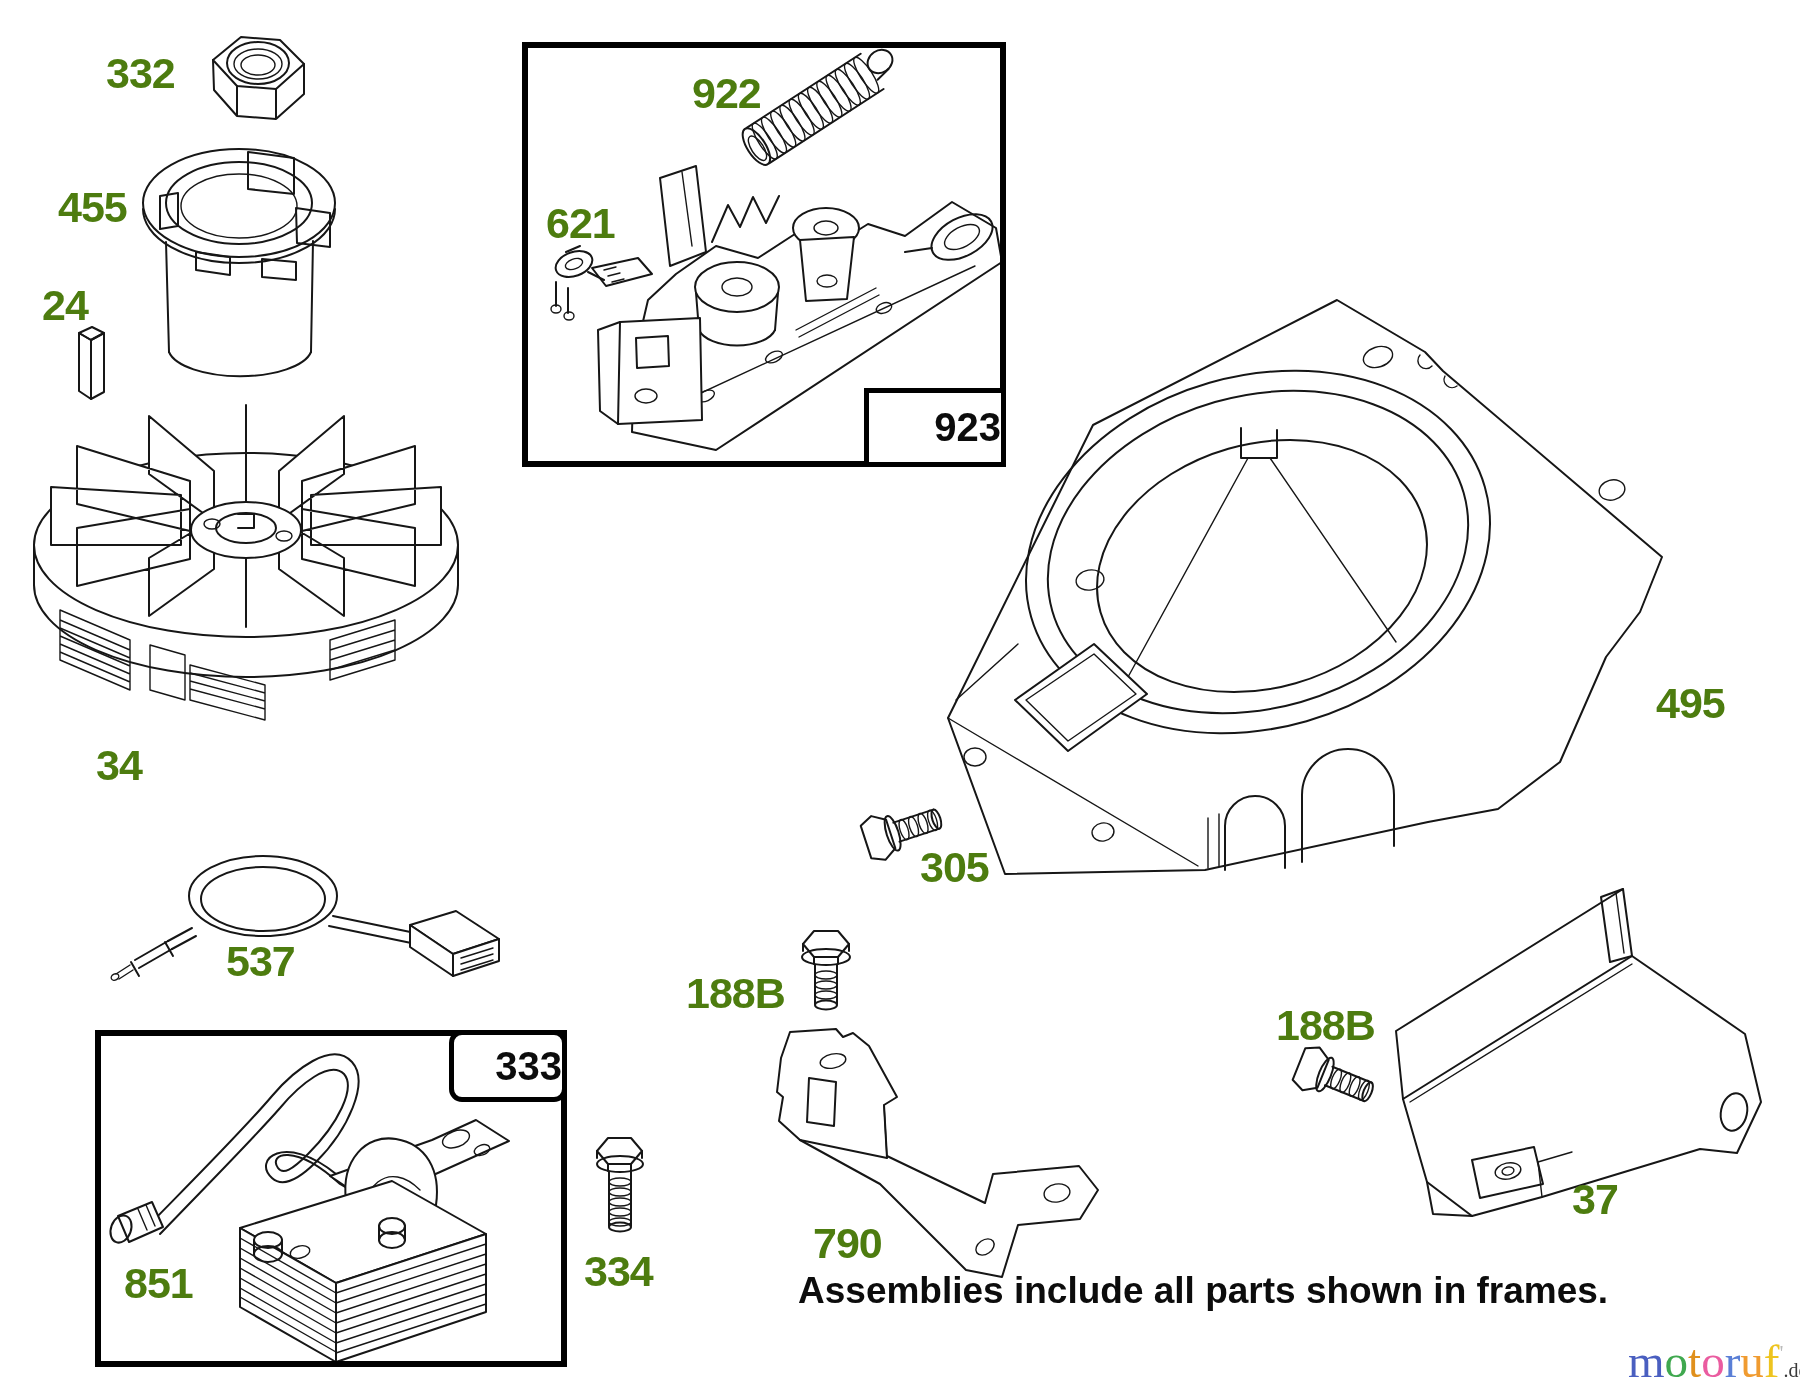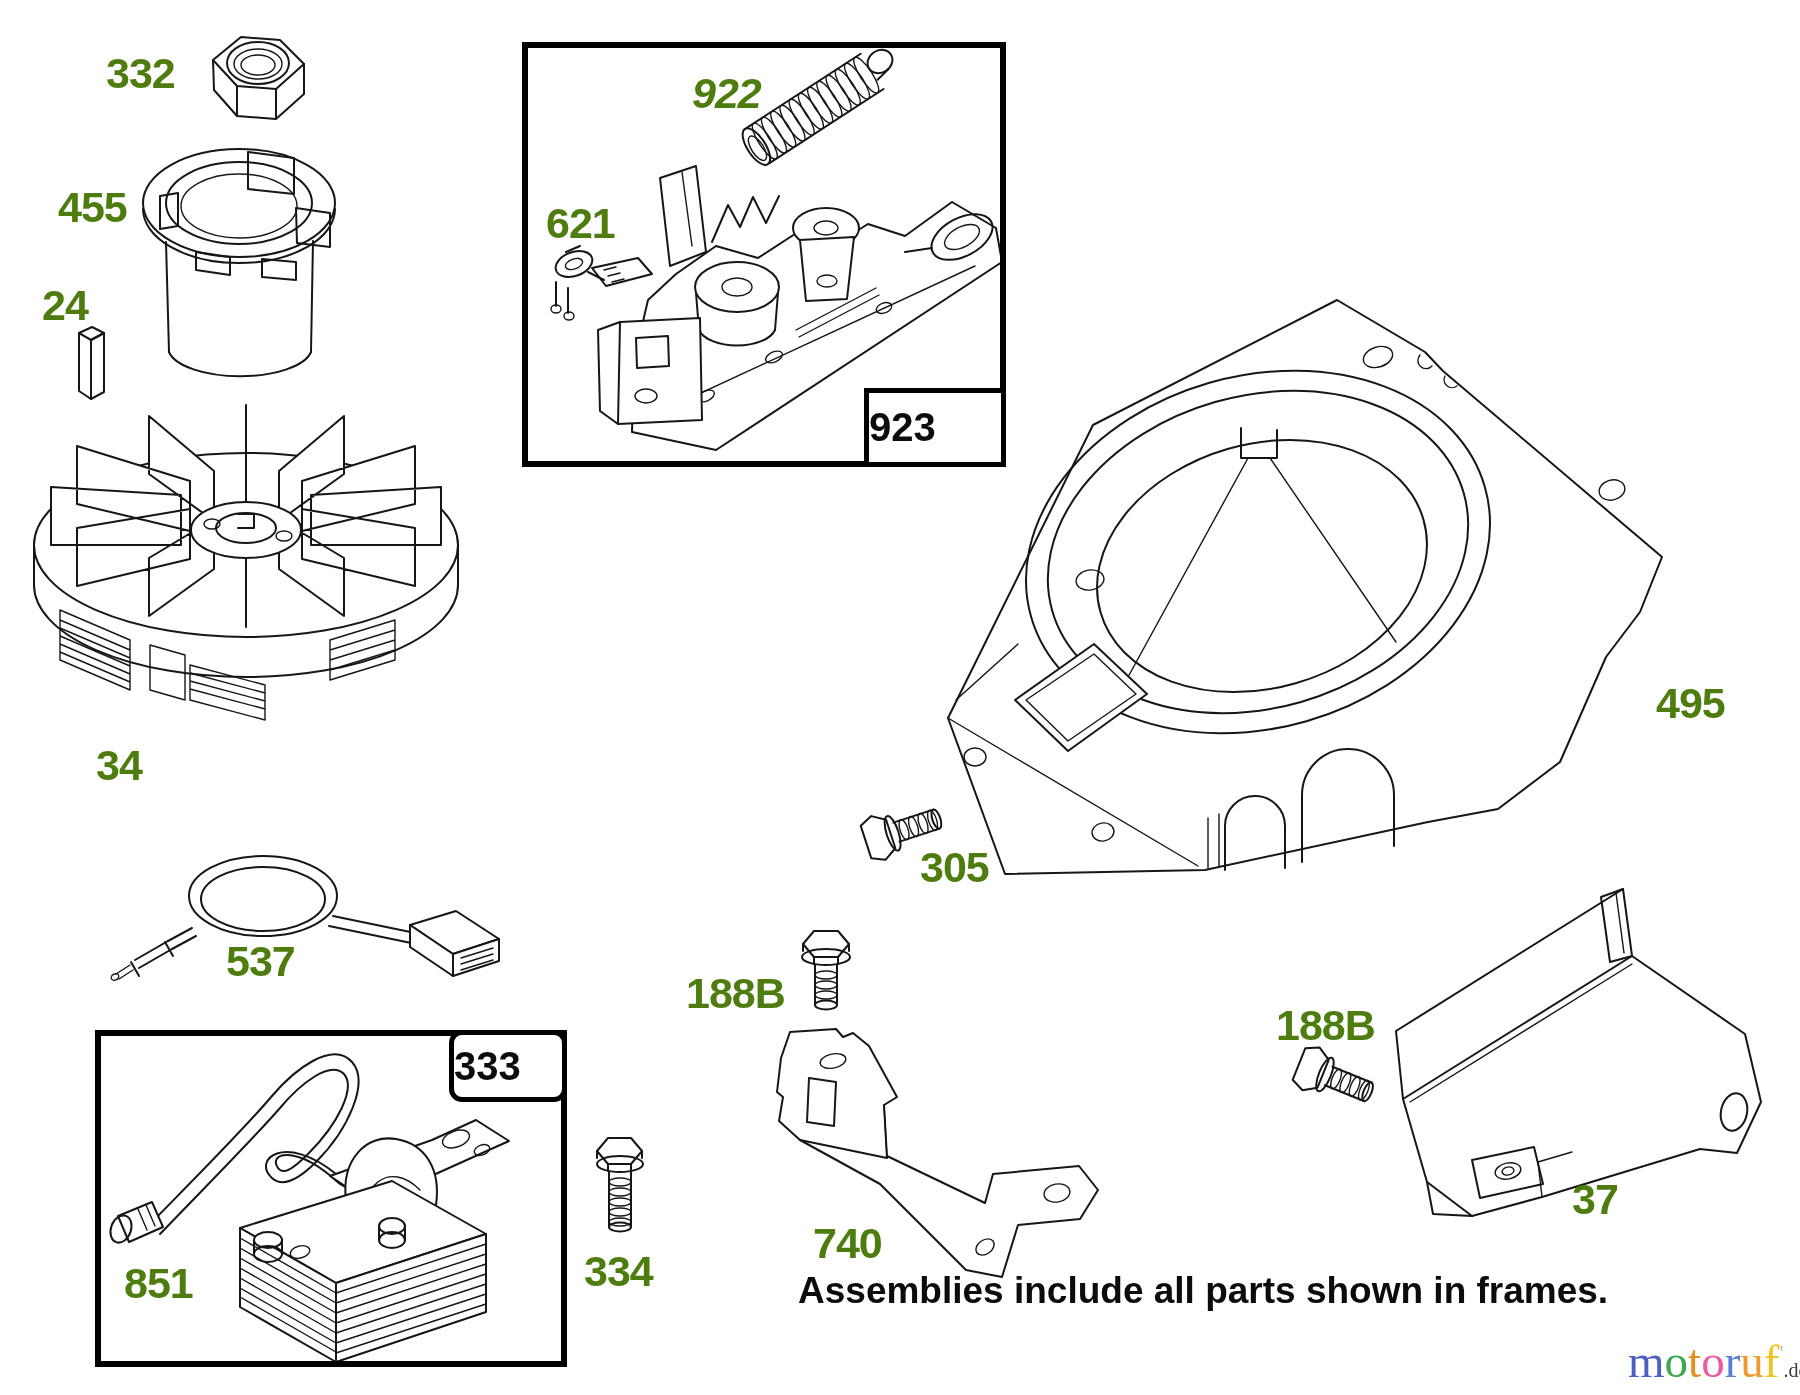--- a/index.html
+++ b/index.html
@@ -11,21 +11,21 @@
   svg.lineart *{stroke:#161616;stroke-width:2;fill:none;stroke-linejoin:round;stroke-linecap:round;}
   svg.lineart .paper{fill:#ffffff;}
   svg.lineart .thin{stroke-width:1.4;}
   .part-label{
     position:absolute;font-weight:bold;font-size:43px;line-height:1;
     color:#4d7c0f;letter-spacing:-1px;white-space:nowrap;
   }
   .frame{position:absolute;border:6px solid #000;}
   .frame-tag{
     position:absolute;border:5px solid #000;background:#fff;
-    display:flex;align-items:center;justify-content:flex-start;
+    display:flex;align-items:center;justify-content:flex-end;
     font-weight:bold;font-size:40px;color:#0c0c0c;
   }
   .frame-tag.bottom-right{right:-6px;bottom:-6px;width:132px;height:69px;}
   .frame-tag.top-right{right:-6px;top:-6px;width:108px;height:62px;border-radius:13px;}
   .note{
     position:absolute;left:798px;top:1270px;font-weight:bold;font-size:37px;color:#0c0c0c;
     white-space:nowrap;
   }
   .logo{
     position:absolute;left:1628px;top:1338px;font-family:"Liberation Serif",serif;
@@ -286,28 +286,28 @@
 <div class="frame" style="left:95px;top:1030px;width:460px;height:325px;">
   <div class="frame-tag top-right">
     <span>333</span>
   </div>
 </div>
 
 <div class="part-label" style="left:106px;top:52px;">332</div>
 <div class="part-label" style="left:58px;top:186px;">455</div>
 <div class="part-label" style="left:42px;top:284px;">24</div>
 <div class="part-label" style="left:96px;top:744px;">34</div>
-<div class="part-label" style="left:692px;top:72px;font-style:italic;">922</div>
+<div class="part-label" style="left:692px;top:72px;">922</div>
 <div class="part-label" style="left:546px;top:202px;">621</div>
 <div class="part-label" style="left:1656px;top:682px;">495</div>
 <div class="part-label" style="left:920px;top:846px;">305</div>
 <div class="part-label" style="left:226px;top:940px;">537</div>
 <div class="part-label" style="left:124px;top:1262px;">851</div>
 <div class="part-label" style="left:686px;top:972px;">188B</div>
-<div class="part-label" style="left:813px;top:1222px;">740</div>
+<div class="part-label" style="left:813px;top:1222px;">790</div>
 <div class="part-label" style="left:584px;top:1250px;">334</div>
 <div class="part-label" style="left:1276px;top:1004px;">188B</div>
 <div class="part-label" style="left:1572px;top:1178px;">37</div>
 
 <div class="note">Assemblies include all parts shown in frames.</div>
 
 <div class="logo">
   <span><span style="color: rgb(74, 95, 192);">m</span><span style="color: rgb(63, 168, 79);">o</span><span style="color: rgb(224, 144, 28);">t</span><span style="color: rgb(234, 92, 160);">o</span><span style="color: rgb(90, 127, 214);">r</span><span style="color: rgb(240, 155, 48);">u</span><span style="color: rgb(238, 196, 31);">f</span></span><span class="mark" style="color: rgb(187, 187, 187);">'</span><span class="de" style="color: rgb(58, 58, 58);">.de</span>
 </div>
 

